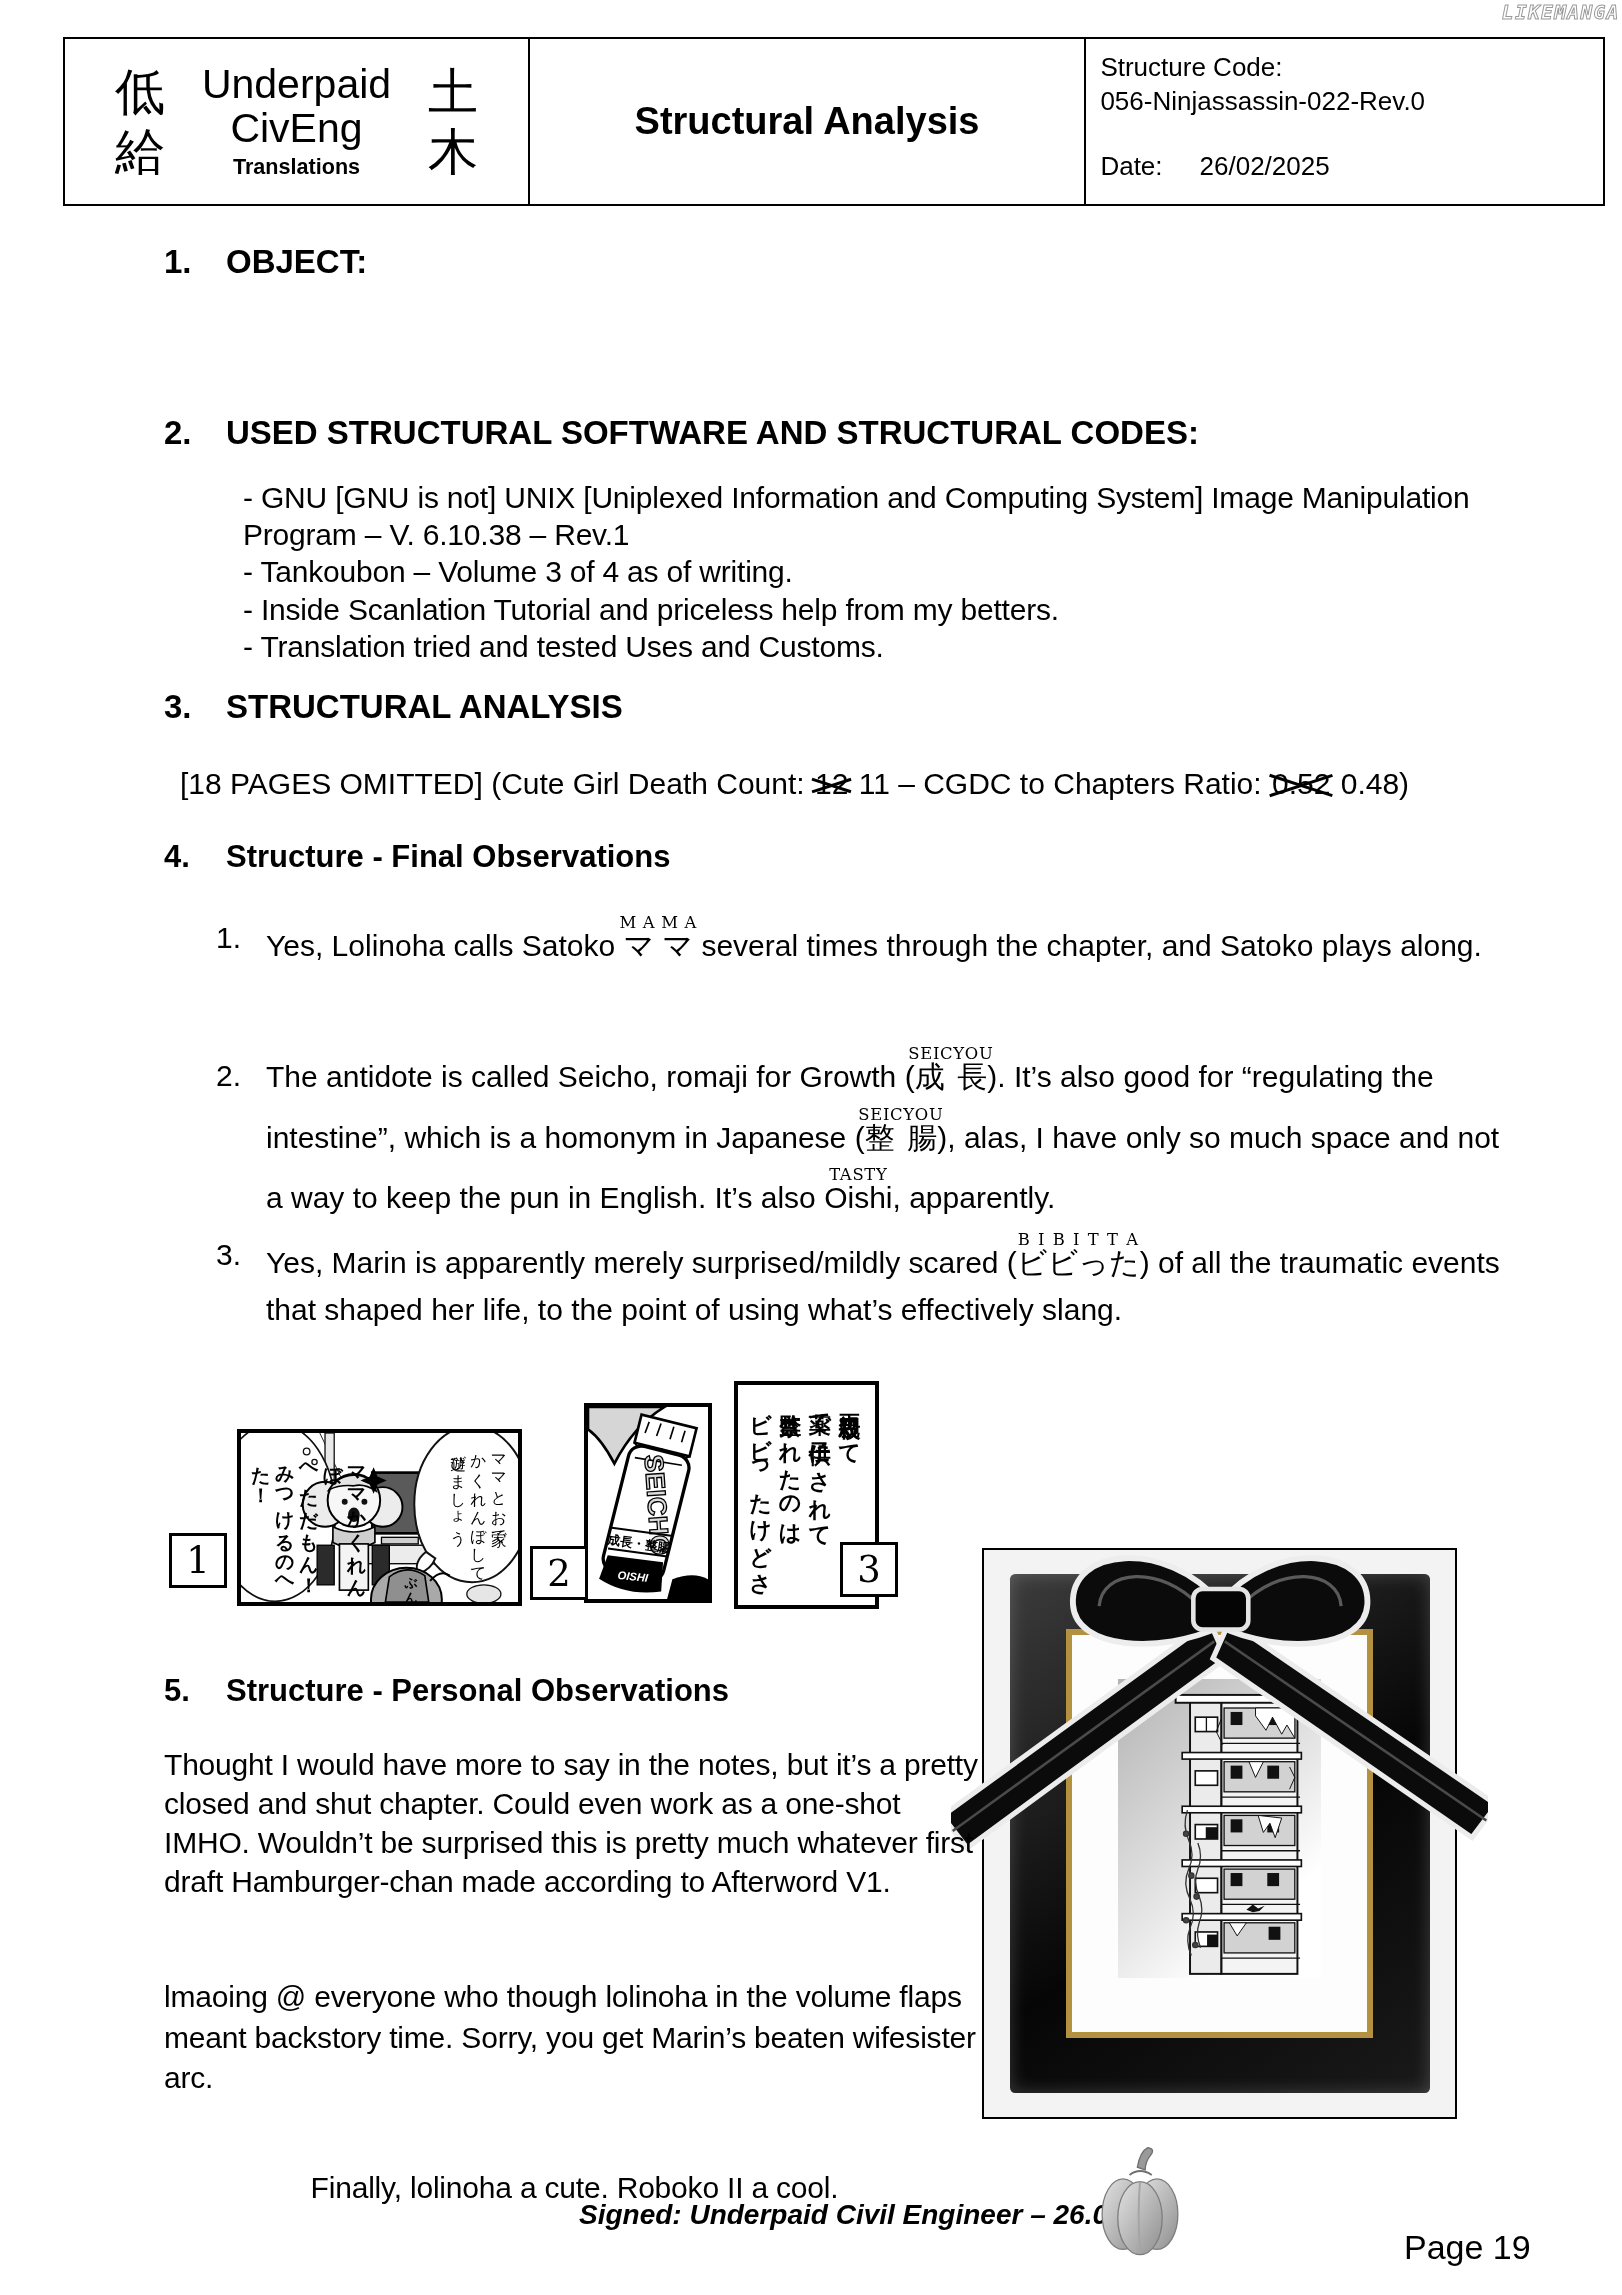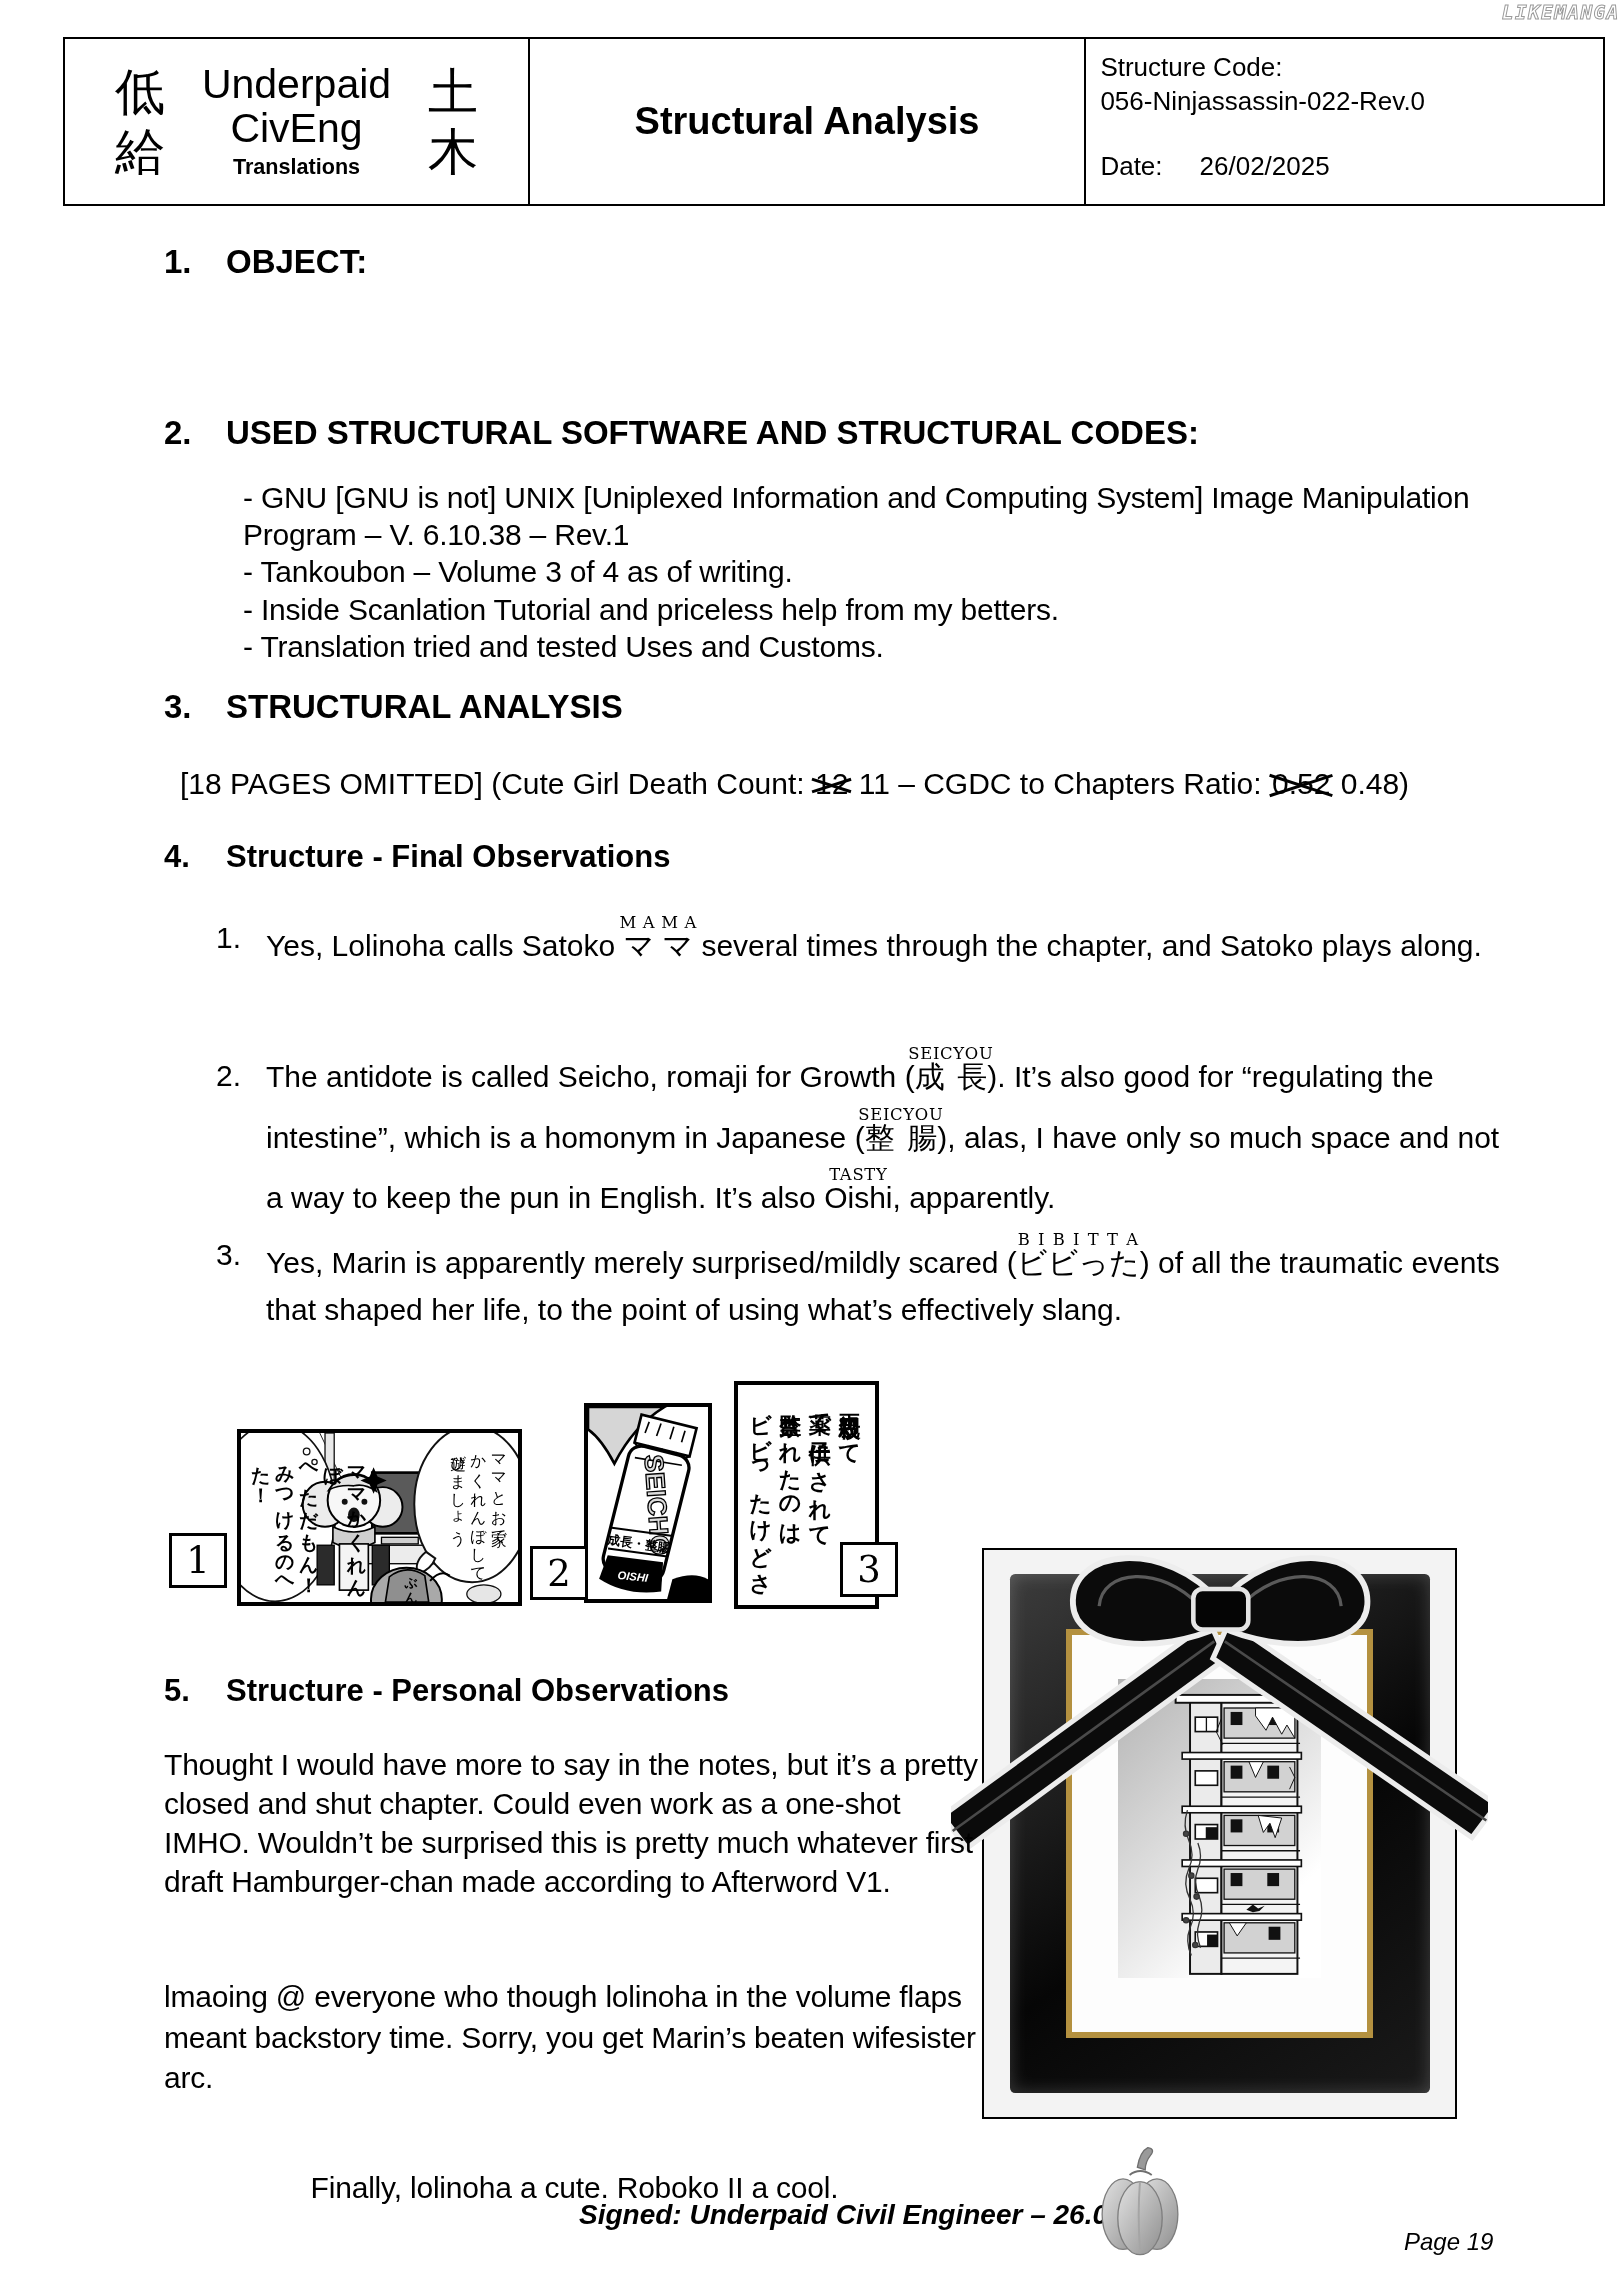--- a/index.html
+++ b/index.html
@@ -79,21 +79,21 @@
                border-radius:5.2px; box-shadow: inset 0 0 18.3px rgba(255,255,255,.20); }
   .frm-gold { position:absolute; left:84px; right:84px; top:81px; bottom:81px;
               border:6.5px solid #b49140; background:#fdfdfd; }
   .art { position:absolute; left:136px; right:136px; top:131px; bottom:141px;
          background:linear-gradient(135deg,#b3b3b3 0%,#dedede 45%,#fff 78%); }
   .art svg { width:100%; height:100%; display:block; }
   .bow { position:absolute; left:-31px; top:-10.5px; width:537px; height:327px; }
 
   
   .signed { position:absolute; left:579px; top:2199px; font-size:28px; font-weight:bold; font-style:italic; }
-  .pagenum { position:absolute; left:1404px; top:2228px; font-size:24px;font-style:italic; }
+  .pagenum { position:absolute; left:1404px; top:2228px; font-size:34px; }
   .pepper { position:absolute; left:1094px; top:2145px; width:92px; height:111px; }
 </style>
 </head>
 <body>
 
 <div class="page">
 
   <div class="watermark">LIKEMANGA.IO</div>
 
   <div class="hdr">

